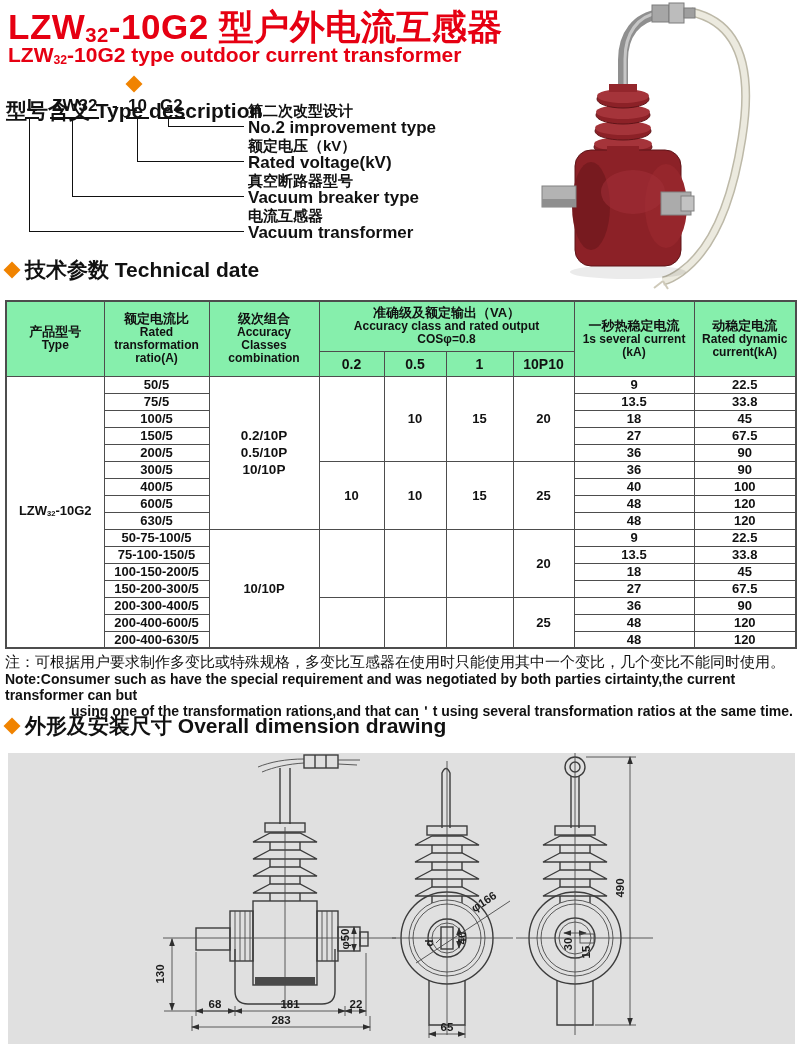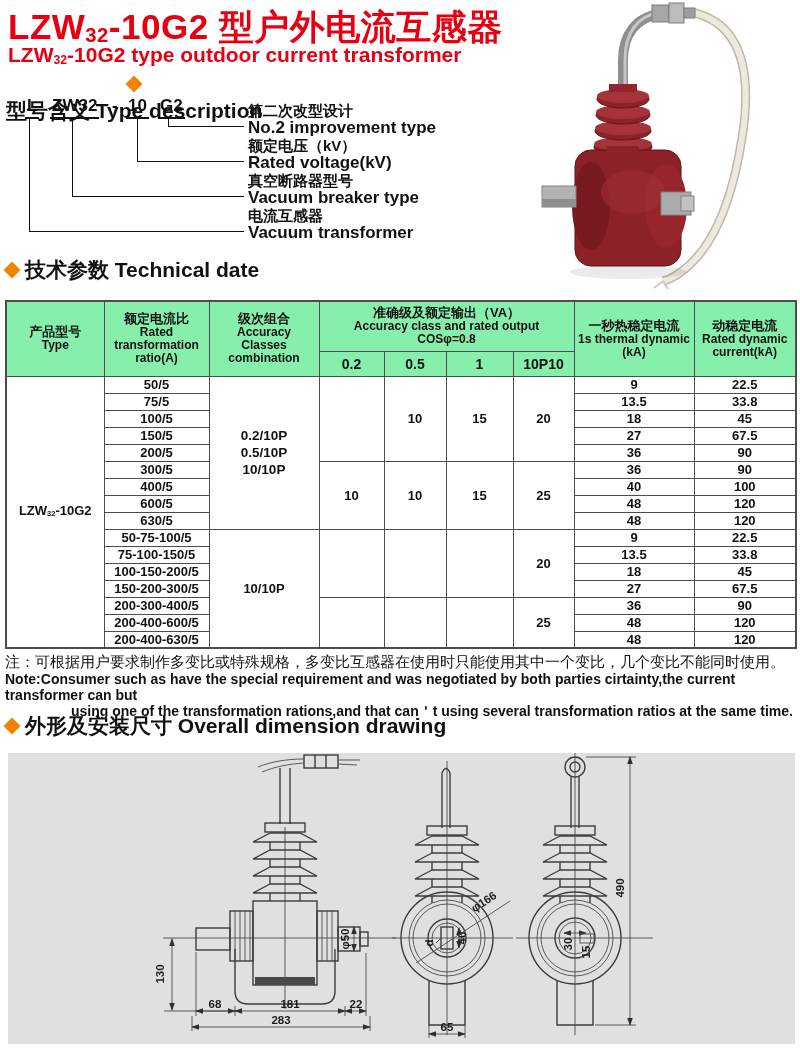--- a/index.html
+++ b/index.html
@@ -161,21 +161,21 @@
         <div class="h-en">Classes</div>
         <div class="h-en">combination</div>
       </th>
       <th colspan="4">
         <div class="h-zh">准确级及额定输出（VA）</div>
         <div class="h-en">Accuracy class and rated output</div>
         <div class="h-en">COSφ=0.8</div>
       </th>
       <th rowspan="2">
         <div class="h-zh">一秒热稳定电流</div>
-        <div class="h-en">1s thermal dynamic</div>
+        <div class="h-en">1s several current</div>
         <div class="h-en">(kA)</div>
       </th>
       <th rowspan="2">
         <div class="h-zh">动稳定电流</div>
         <div class="h-en">Rated dynamic</div>
         <div class="h-en">current(kA)</div>
       </th>
     </tr>
     <tr class="h-sub">
       <th>0.2</th>

